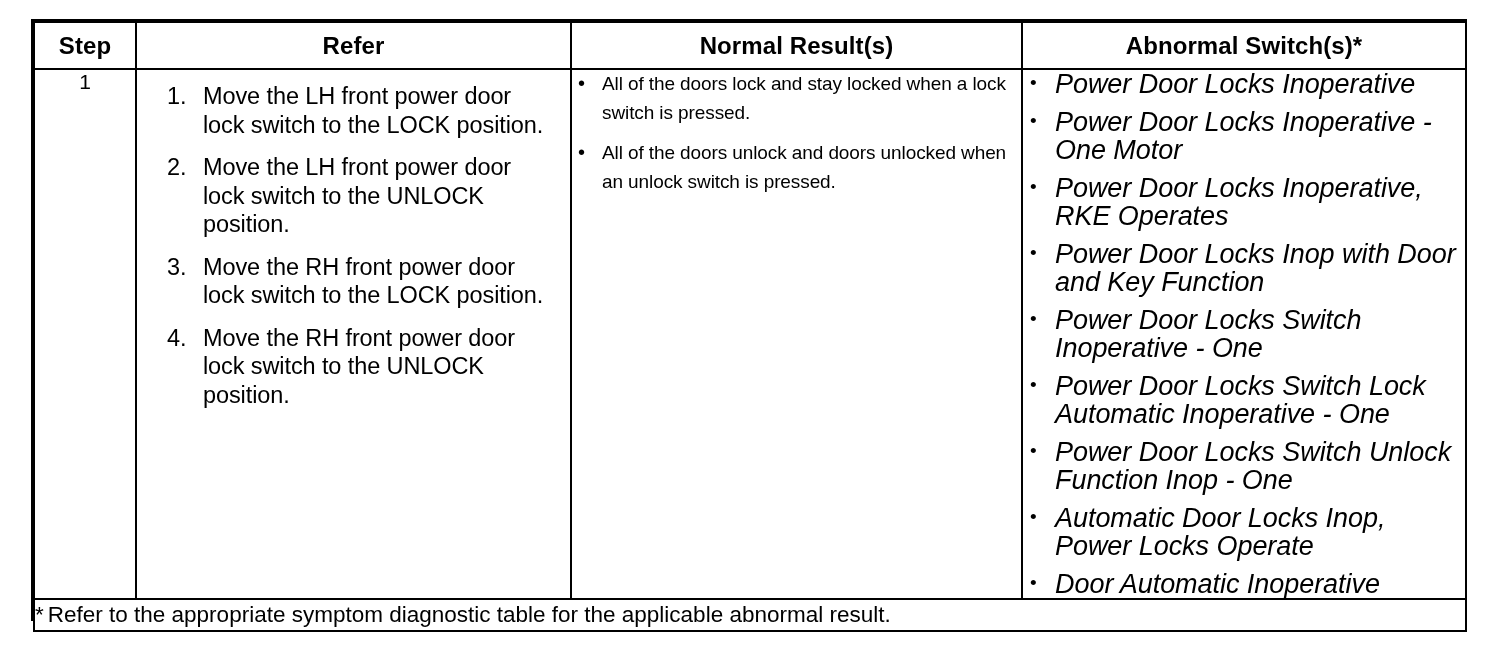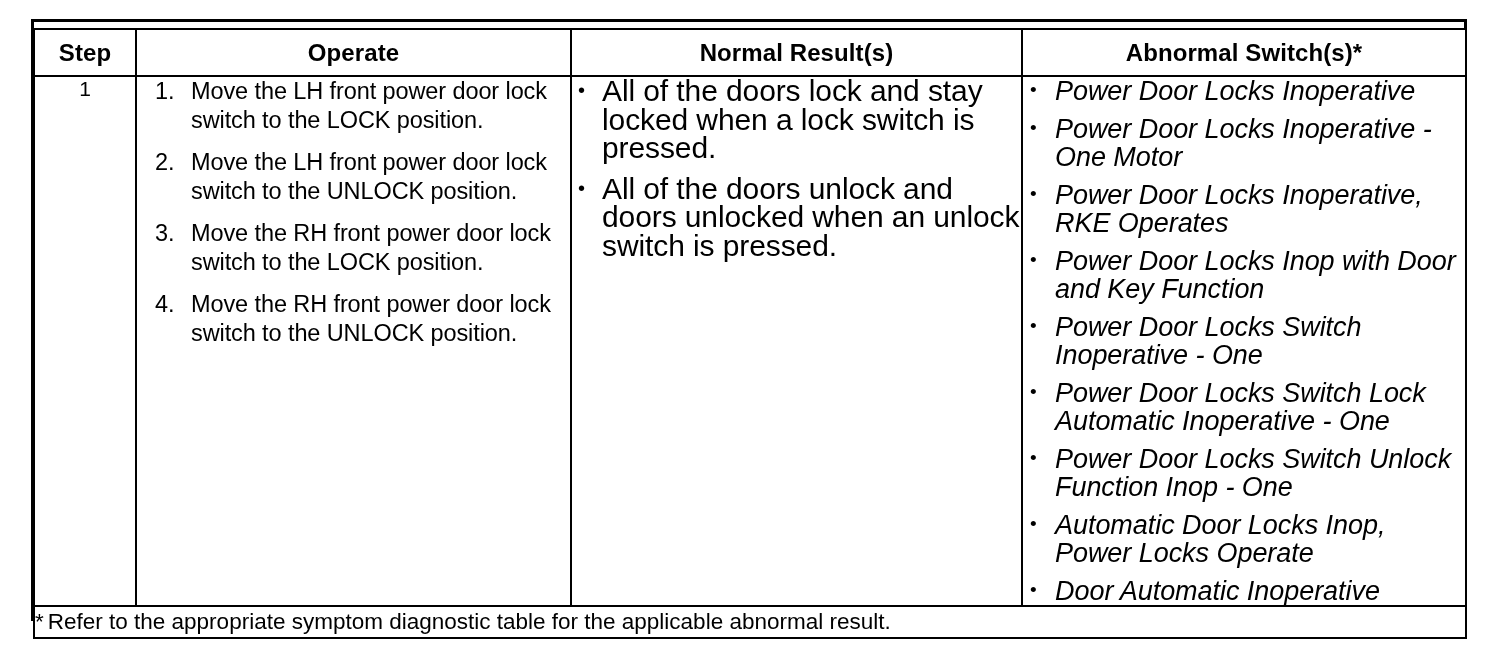--- a/index.html
+++ b/index.html
@@ -19,21 +19,21 @@
     position: relative;
     width: 1504px;
     height: 646px;
     background: #ffffff;
   }
 
   
   .diag-table {
     position: absolute;
     left: 33px;
-    top: 28px;
+    top: 21px;
     width: 1432px;
     border-collapse: collapse;
     table-layout: fixed;
     background: #ffffff;
   }
 
   .diag-table td,
   .diag-table th {
     border: 2px solid #000000;
     vertical-align: top;
@@ -82,21 +82,21 @@
     font-weight: normal;
   }
 
   .cell-body {
     padding: 14px 10px 14px 14px;
   }
 
   
   ol.action-list {
     margin: 0;
-    padding: 0;
+    padding: 12px;
     list-style: none;
     counter-reset: actionstep;
   }
   ol.action-list > li {
     position: relative;
     counter-increment: actionstep;
     padding-left: 54px;
     margin-bottom: 14px;
     font-size: 23.5px;
     line-height: 28.5px;
@@ -115,21 +115,21 @@
   
   ul.normal-list {
     margin: 0;
     padding: 0;
     list-style: none;
   }
   ul.normal-list > li {
     position: relative;
     padding-left: 30px;
     margin-bottom: 12px;
-    font-size: 30px;
+    font-size: 19px;
     line-height: 28.5px;
     letter-spacing: -0.1px;
   }
   ul.normal-list > li:last-child { margin-bottom: 0; }
   ul.normal-list > li::before {
     content: "\2022";
     position: absolute;
     left: 6px;
     top: -1px;
     font-size: 20px;
@@ -188,21 +188,21 @@
   <table class="diag-table">
     <colgroup>
       <col class="col-step">
       <col class="col-action">
       <col class="col-normal">
       <col class="col-abnorm">
     </colgroup>
     <thead>
       <tr>
         <th>Step</th>
-        <th>Operate</th>
+        <th>Refer</th>
         <th>Normal Result(s)</th>
         <th>Abnormal Switch(s)*</th>
       </tr>
     </thead>
     <tbody>
       <tr>
         <td class="cell-step">1</td>
 
         <td class="cell-body">
           <ol class="action-list">

